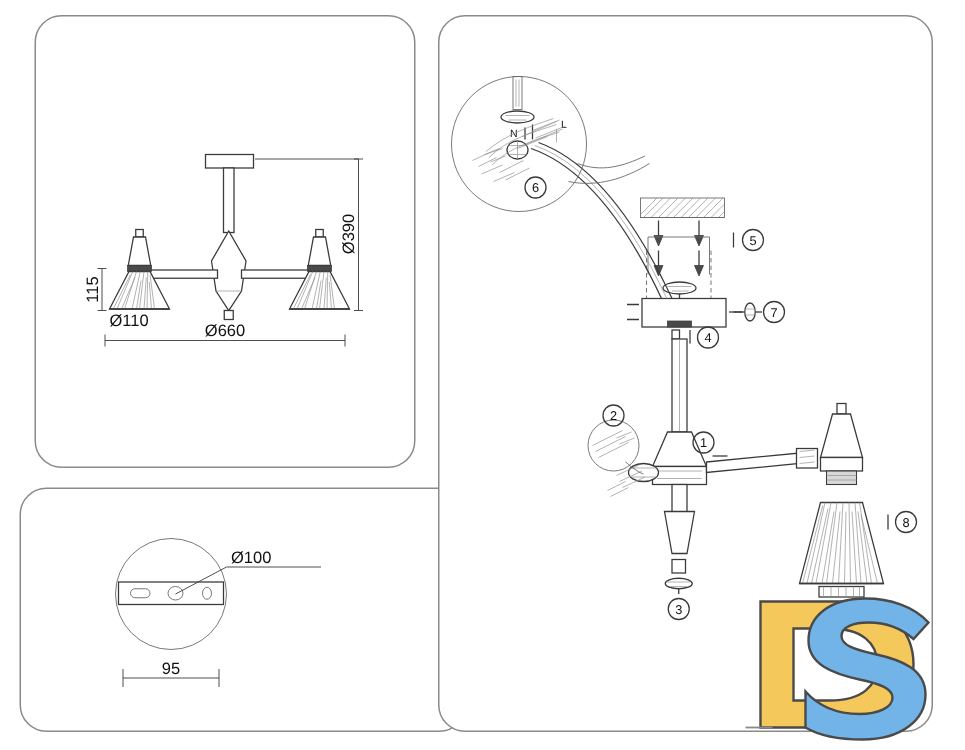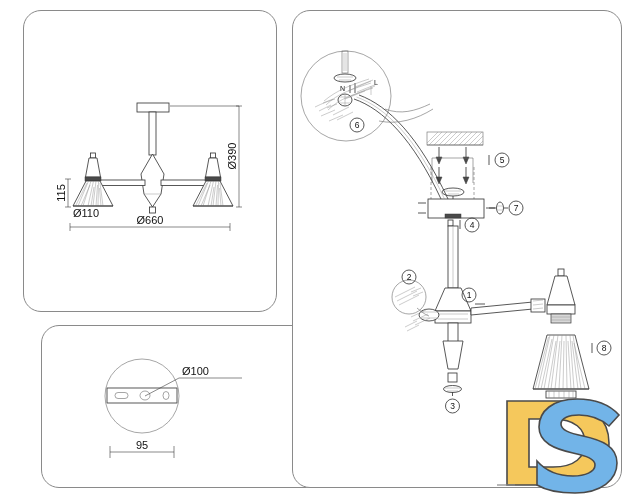--- a/index.html
+++ b/index.html
@@ -1,21 +1,21 @@
 <!DOCTYPE html>
 <html><head>
 <meta charset="utf-8">
 <style>
   html,body{margin:0;padding:0;background:#ffffff;}
   body{width:643px;height:500px;position:relative;overflow:hidden;
        font-family:"Liberation Sans",sans-serif;color:#1a1a1a;}
 
   .panel{position:absolute;border:1px solid #8a8a8a;border-radius:18px;background:#fff;box-sizing:border-box;}
   #panel-elevation{left:23px;top:10px;width:254px;height:302px;}
-  #panel-plate{left:41px;top:325px;width:298px;height:163px;}
+  #panel-plate{left:13px;top:325px;width:298px;height:163px;}
   #panel-assembly{left:292px;top:10px;width:330px;height:478px;}
 
   svg{position:absolute;left:0;top:0;overflow:visible;}
   .ln{stroke:#3a3a3a;stroke-width:.85;fill:none;}
   .ln-thin{stroke:#6a6a6a;stroke-width:.6;fill:none;}
   .ln-hair{stroke:#8d8d8d;stroke-width:.45;fill:none;}
   .dim{stroke:#3a3a3a;stroke-width:.6;fill:none;}
   .fillw{fill:#ffffff;stroke:#3a3a3a;stroke-width:.85;}
   .fillg{fill:#d8d8d8;stroke:#3a3a3a;stroke-width:.7;}
   .filld{fill:#4a4a4a;stroke:#3a3a3a;stroke-width:.5;}

